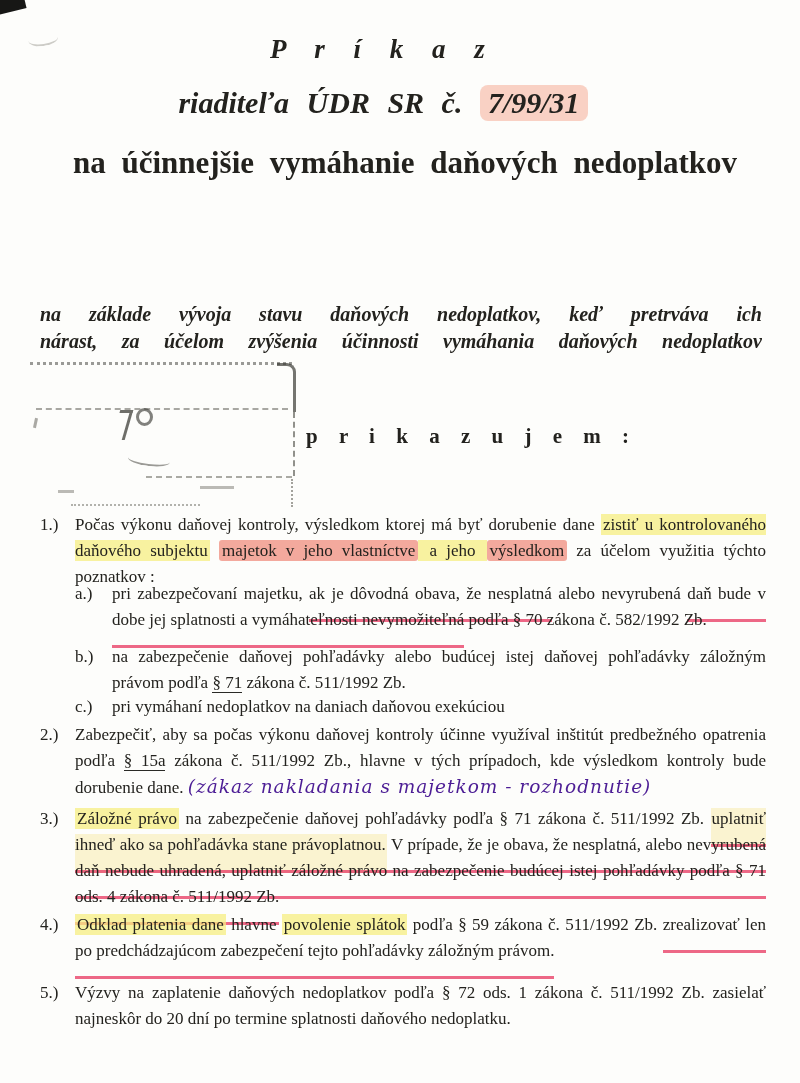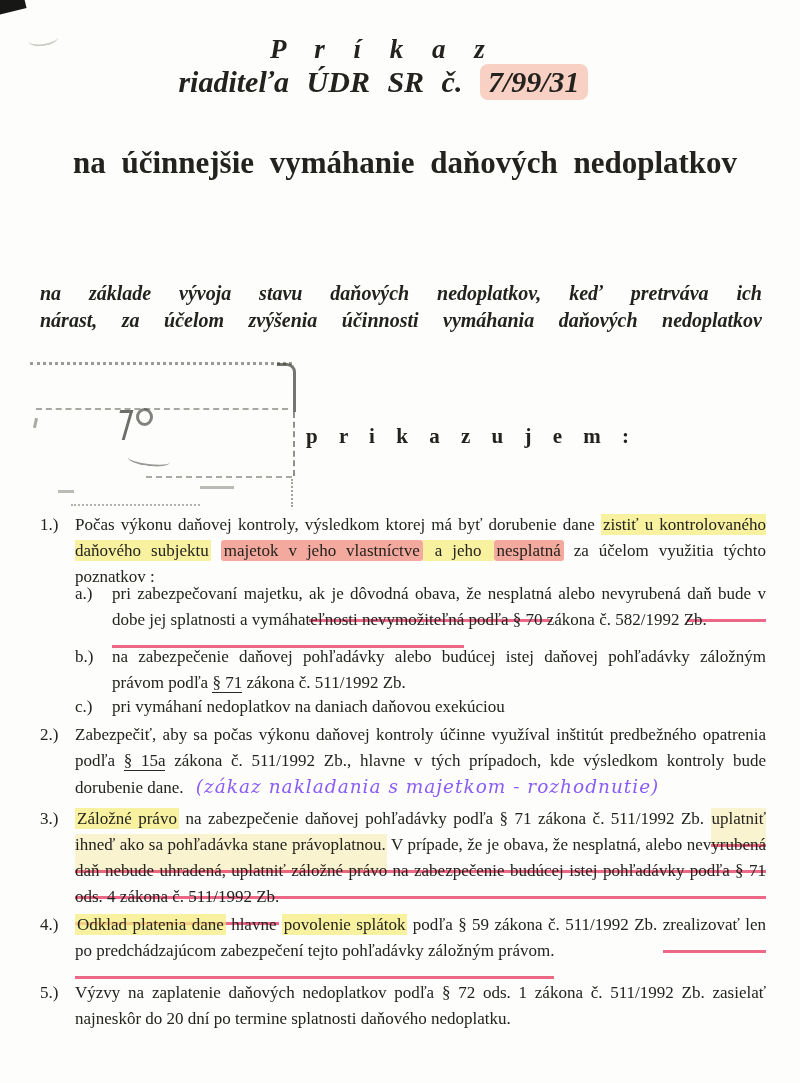--- a/index.html
+++ b/index.html
@@ -11,27 +11,27 @@
 
   
   .corner-mark { position:absolute; left:-7px; top:-5px; width:32px; height:17px;
     background:#171715; transform:rotate(-14deg); }
   .corner-smudge { position:absolute; left:28px; top:32px; width:30px; height:12px;
     border-bottom:2px solid #b9b8b2; border-radius:50%; transform:rotate(-8deg); opacity:.7; }
 
   
   .title-block { position:absolute; top:34px; left:0; right:34px; text-align:center; }
   .title-line1 { font-size:27px; font-weight:bold; font-style:italic; letter-spacing:11px; }
-  .title-line2 { font-size:30px; font-weight:bold; font-style:italic; word-spacing:10px; margin-top:0; }
+  .title-line2 { font-size:30px; font-weight:bold; font-style:italic; word-spacing:10px; margin-top:21px; }
   .hl-title { background:rgba(243,148,118,0.42); padding:1px 8px 2px 8px; border-radius:8px; }
 
   .subtitle { position:absolute; top:145px; left:30px; right:20px; text-align:center;
     font-size:31px; font-weight:bold; word-spacing:8px; }
 
-  .intro { position:absolute; top:280px; left:40px; width:722px;
+  .intro { position:absolute; top:301px; left:40px; width:722px;
     font-size:20px; line-height:27px; font-weight:bold; font-style:italic; }
   .intro .iline { text-align:justify; text-align-last:justify; }
 
   
   .stamp { position:absolute; left:28px; top:362px; width:268px; height:146px; }
   .s-top { position:absolute; left:2px; right:4px; top:0; border-top:3px dotted #4b4b44; opacity:.55; }
   .s-corner { position:absolute; right:0; top:1px; width:16px; height:46px;
     border-right:3px solid #3c3c36; border-top:3px solid #3c3c36; border-top-right-radius:9px; opacity:.7; }
   .s-line2 { position:absolute; left:8px; right:8px; top:46px; border-top:2px dashed #55544c; opacity:.5; }
   .s-right2 { position:absolute; right:1px; top:50px; height:64px; width:0; border-right:2px dashed #4a4a42; opacity:.6; }
@@ -61,22 +61,22 @@
 
   .i1 { top:512px; } .i1a { top:581px; } .i1b { top:644px; } .i1c { top:694px; }
   .i2 { top:722px; } .i3 { top:806px; } .i4 { top:912px; } .i5 { top:980px; }
 
   
   .hl-y  { background:rgba(245,237,130,0.75); padding:1px 2px; }
   .hl-y2 { background:rgba(248,236,180,0.6); padding:1px 1px; }
   .hl-p  { background:rgba(236,108,90,0.58); padding:1px 3px; border-radius:3px; }
   .ul-r  { border-bottom:3px solid rgba(233,66,105,0.8); padding-bottom:16px; }
   .ul-b  { border-bottom:1.5px solid #2a2a26; }
-  .hw { color:#8b5cf6; font-style:italic; font-size:18.5px; letter-spacing:1px;
-        font-family:"DejaVu Serif", serif; white-space:nowrap;margin-left:8px; }
+  .hw { color:#4c1d95; font-style:italic; font-size:18.5px; letter-spacing:1px;
+        font-family:"DejaVu Serif", serif; white-space:nowrap; }
 </style>
 </head>
 <body>
 
 <div class="page">
 
   <div class="corner-mark"></div>
   <div class="corner-smudge"></div>
 
   <div class="title-block">
@@ -104,21 +104,21 @@
     <div class="s-dash"></div>
     <div class="s-sp1"></div>
     <div class="s-sp2"></div>
     <div class="s-sp3"></div>
   </div>
 
   <div class="command">p r i k a z u j e m :</div>
 
   <div class="item i1">
     <span class="num">1.)</span>
-    <div class="body"><span>Počas výkonu daňovej kontroly, výsledkom ktorej má byť dorubenie dane </span><span class="hl-y">zistiť u kontrolovaného daňového subjektu</span><span> </span><span class="hl-p">majetok v jeho vlastníctve</span><span class="hl-y"> a jeho </span><span class="hl-p">nesplatná</span><span> za účelom využitia týchto poznatkov :</span></div>
+    <div class="body"><span>Počas výkonu daňovej kontroly, výsledkom ktorej má byť dorubenie dane </span><span class="hl-y">zistiť u kontrolovaného daňového subjektu</span><span> </span><span class="hl-p">majetok v jeho vlastníctve</span><span class="hl-y"> a jeho </span><span class="hl-p">výsledkom</span><span> za účelom využitia týchto poznatkov :</span></div>
   </div>
 
   <div class="subitem i1a">
     <span class="num">a.)</span>
     <div class="body"><span>pri zabezpečovaní majetku, </span><span class="ul-r">ak je dôvodná obava, že nesplatná</span><span> alebo nevyrubená </span><span class="ul-r">daň bude v dobe jej splatnosti a vymáhateľnosti nevymožiteľná</span><span> podľa § 70 zákona č. 582/1992 Zb.</span></div>
   </div>
 
   <div class="subitem i1b">
     <span class="num">b.)</span>
     <div class="body"><span>na zabezpečenie daňovej pohľadávky alebo budúcej istej daňovej pohľadávky záložným právom podľa </span><span class="ul-b">§ 71</span><span> zákona č. 511/1992 Zb.</span></div>

